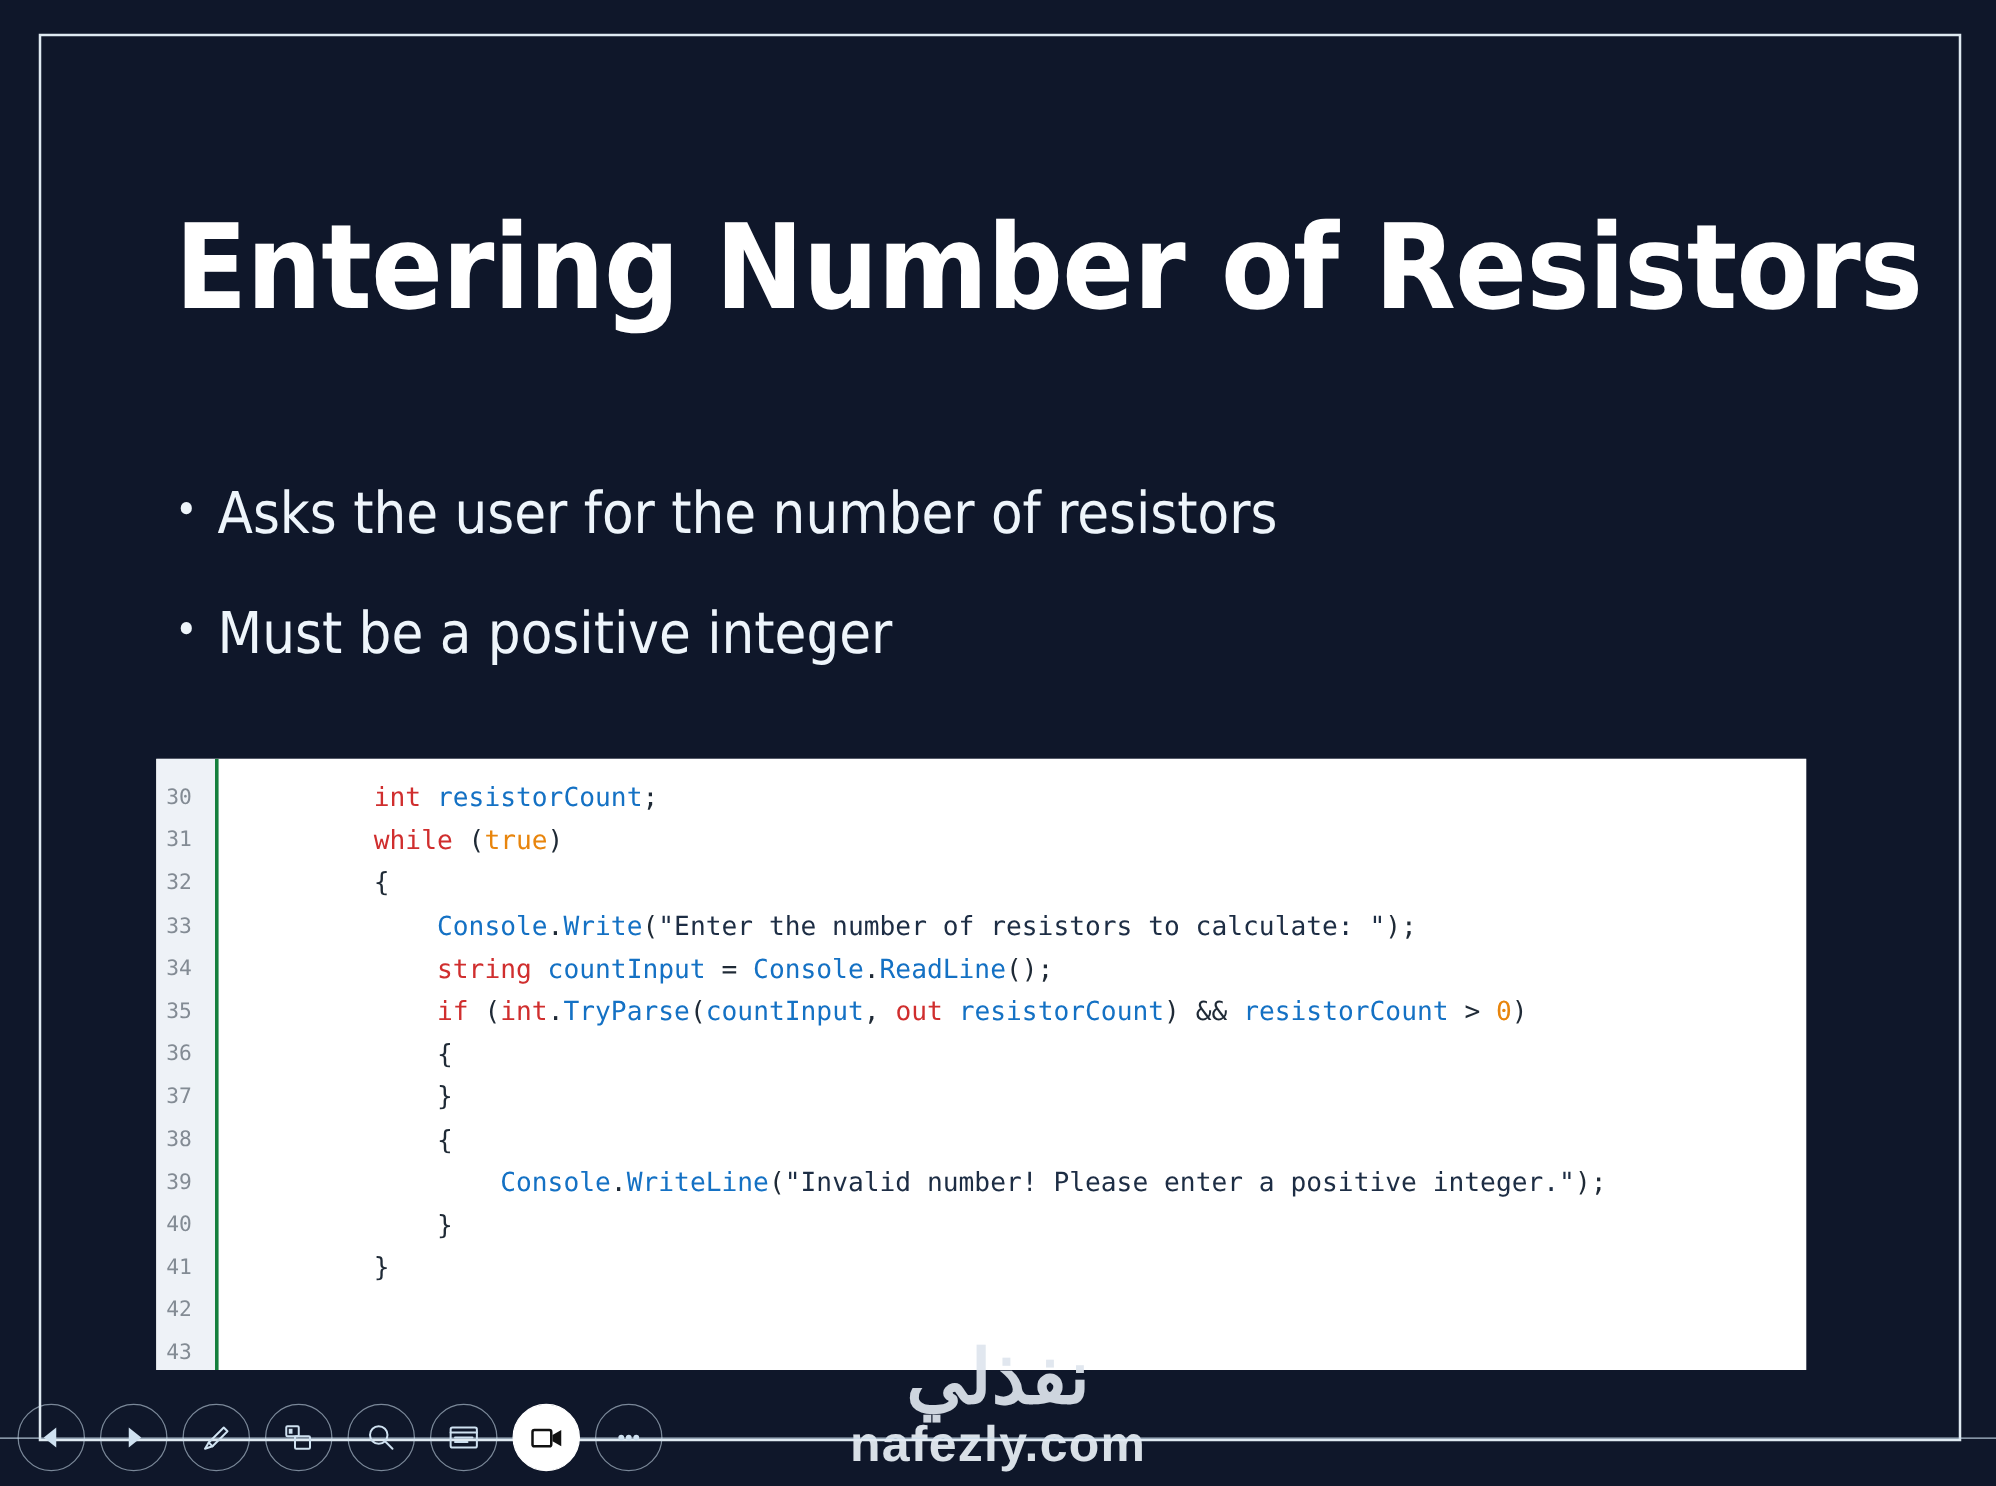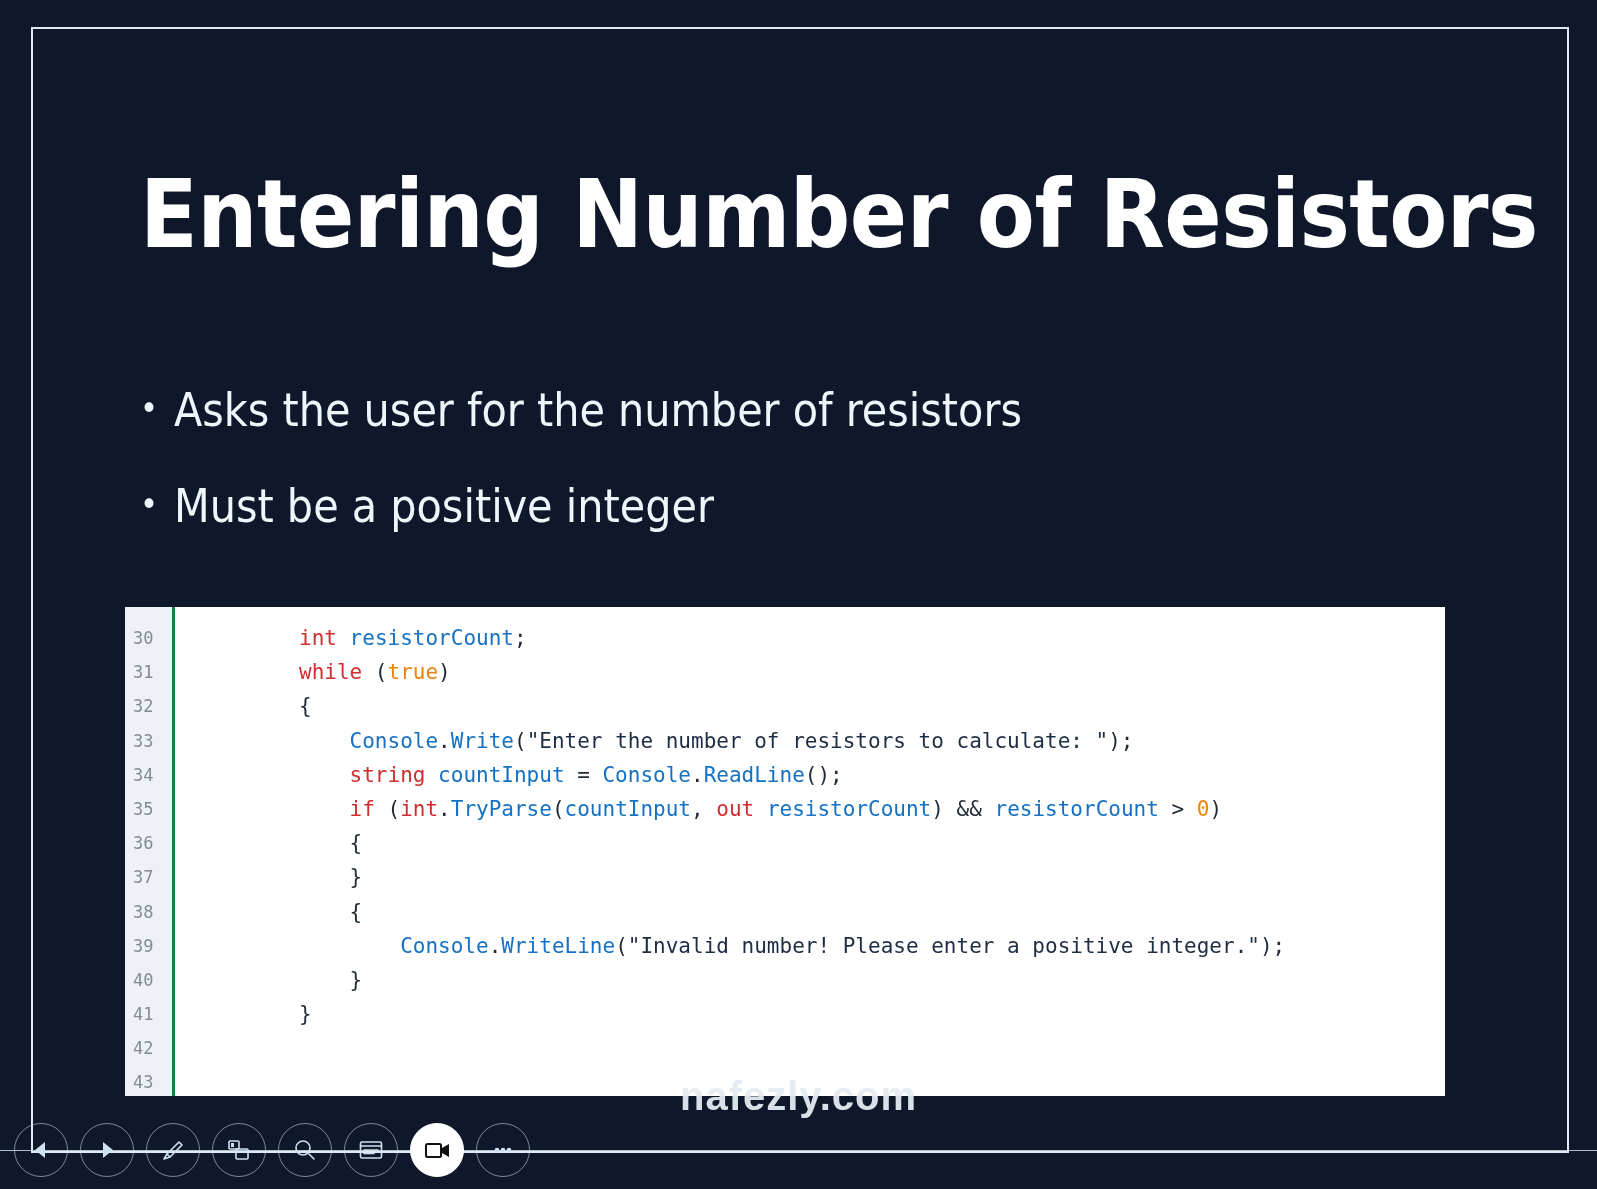--- a/index.html
+++ b/index.html
@@ -261,20 +261,21 @@
           <div class="cl"><span class="tok-pl">    }</span></div>
           <div class="cl"><span class="tok-pl">    {</span></div>
           <div class="cl"><span class="tok-pl">        </span><span class="tok-id">Console</span><span class="tok-pl">.</span><span class="tok-id">WriteLine</span><span class="tok-pl">(</span><span class="tok-str">"Invalid number! Please enter a positive integer."</span><span class="tok-pl">);</span></div>
           <div class="cl"><span class="tok-pl">    }</span></div>
           <div class="cl"><span class="tok-pl">}</span></div>
         </div>
     </div>
   </div>
 
   <div id="watermark">
+    <div id="wm-ar">نفذلي</div>
     <div id="wm-dom">nafezly.com</div>
   </div>
 
   <div id="toolbar">
     <div id="toolbar-rule"></div>
     <div id="toolbar-vrule"></div>
   <div class="tb-btn" title="Previous">
         <span>
           <svg width="26" height="26" viewBox="0 0 26 26">
             <polygon class="ico-fill" points="17,5 7,13 17,21"></polygon>

